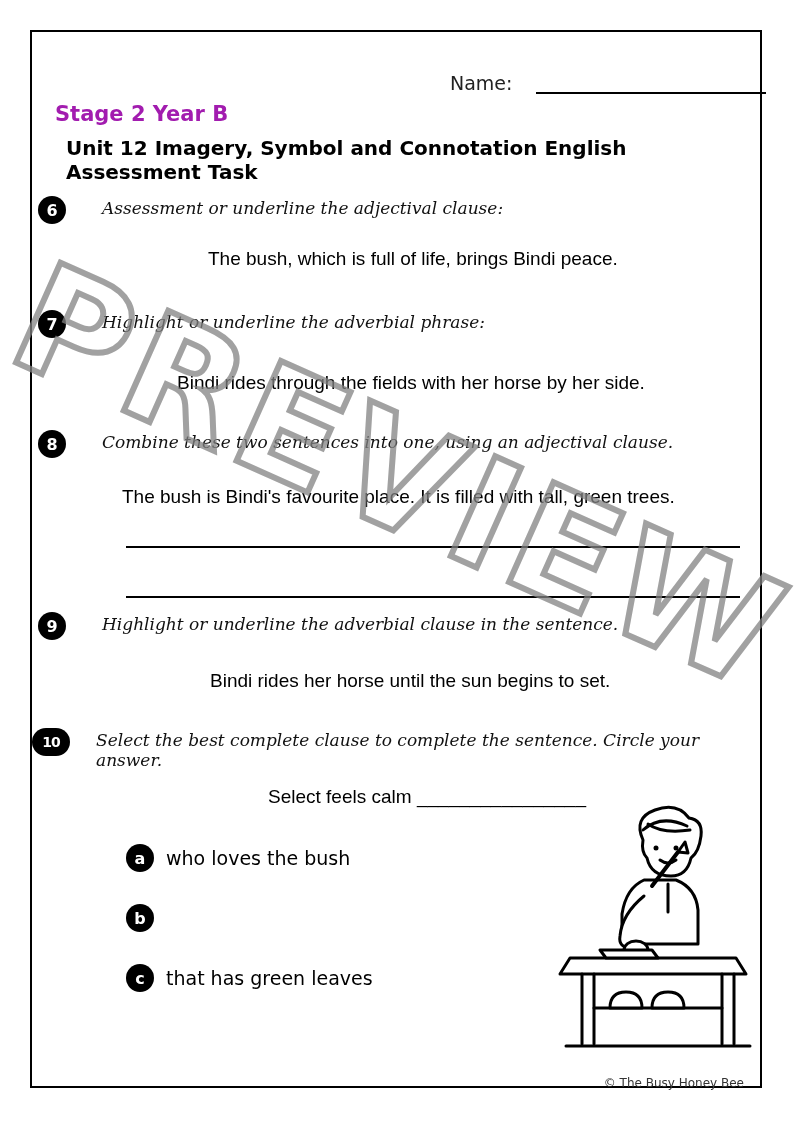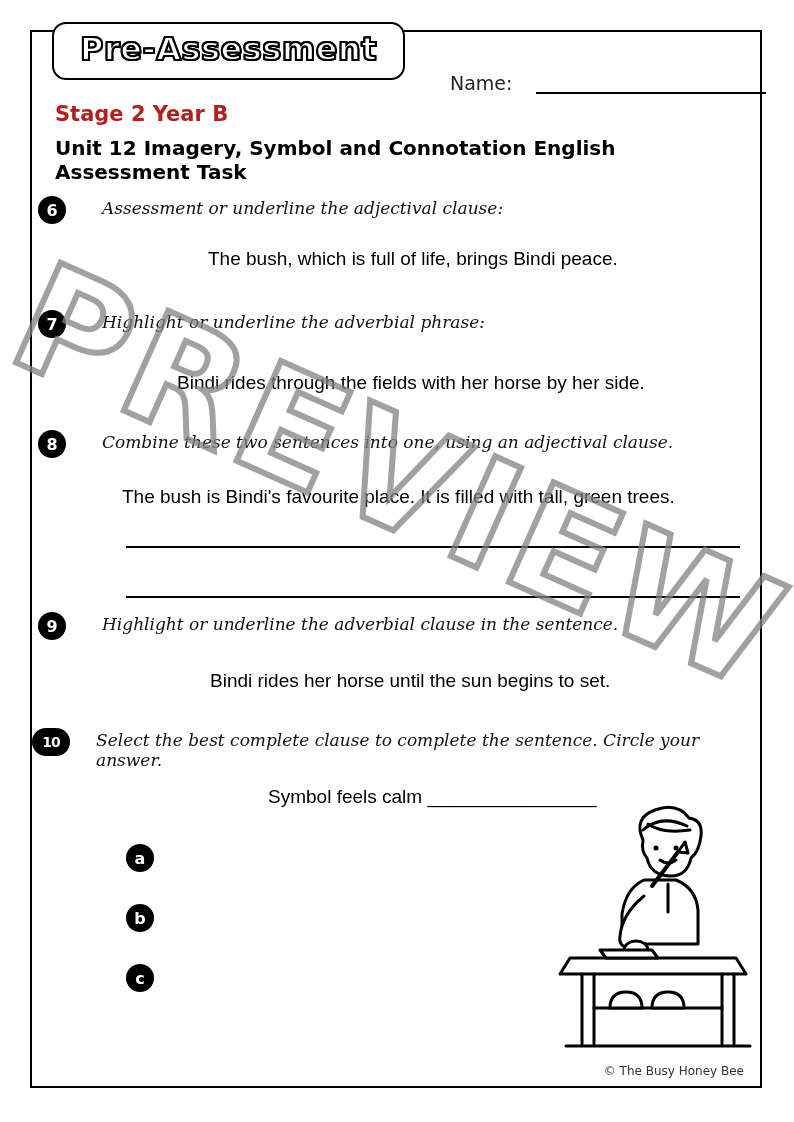--- a/index.html
+++ b/index.html
@@ -82,28 +82,29 @@
   .heading {
     position: absolute;
     left: 55px;
     top: 102px;
     width: 690px;
   }
   .heading .line1 {
     font-family: "DejaVu Sans", sans-serif;
     font-size: 21px;
     font-weight: bold;
-    color: #b91c1c;
+    color: #a21caf;
     margin-bottom: 10px;
   }
   .heading .line2 {
     font-family: "DejaVu Sans", sans-serif;
     font-size: 20px;
     font-weight: bold;
     color: #000;
+    margin-left: 11px;
   }
 
   
   .q {
     position: absolute;
     left: 38px;
     width: 712px;
   }
   .bullet {
     position: absolute;
@@ -178,21 +179,21 @@
   .opt-text {
     font-family: "DejaVu Sans", sans-serif;
     font-size: 19px;
     color: #000;
   }
 
   
   .footer {
     position: absolute;
     right: 50px;
-    bottom: 44px;
+    bottom: 32px;
     font-family: "DejaVu Sans", sans-serif;
     font-size: 12px;
     color: #333;
   }
 
   
   .illus {
     position: absolute;
     right: 36px;
     bottom: 52px;
@@ -225,23 +226,20 @@
     white-space: nowrap;
   }
 </style>
 </head>
 <body>
 
 <div class="page">
 
   <div class="frame"></div>
 
-  <div class="title-pill">
-    <div class="title-text">Pre-Assessment</div>
-  </div>
 
   <div class="name-row">
     <span class="name-label">Name:</span>
     <span class="name-line"></span>
   </div>
 
   <div class="heading">
     <div class="line1">Stage 2 Year B</div>
     <div class="line2">Unit 12 Imagery, Symbol and Connotation English Assessment Task</div>
   </div>
@@ -268,30 +266,32 @@
 
   <div class="q" style="top:612px;">
     <div class="bullet">9</div>
     <div class="prompt">Highlight or underline the adverbial clause in the sentence.</div>
     <div class="sentence" style="left:172px; top:58px;">Bindi rides her horse until the sun begins to set.</div>
   </div>
 
   <div class="q" style="top:728px;">
     <div class="bullet wide">10</div>
     <div class="prompt" style="left:58px;">Select the best complete clause to complete the sentence. Circle your answer.</div>
-    <div class="sentence" style="left:230px; top:58px;">Symbol feels calm ________________</div>
+    <div class="sentence" style="left:230px; top:58px;">Select feels calm ________________</div>
 
     <div class="option" style="top:116px;">
       <span class="opt-bullet">a</span>
+      <span class="opt-text">who loves the bush</span>
     </div>
     <div class="option" style="top:176px;">
       <span class="opt-bullet">b</span>
     </div>
     <div class="option" style="top:236px;">
       <span class="opt-bullet">c</span>
+      <span class="opt-text">that has green leaves</span>
     </div>
   </div>
 
   <div class="illus">
     <svg viewBox="0 0 210 270" width="210" height="270" fill="none" stroke="#000" stroke-width="3" stroke-linecap="round" stroke-linejoin="round">
 
       <path d="M95 40 q-10 -22 12 -30 q22 -8 34 8 q14 2 12 18 q-2 16 -10 22 q-4 18 -20 18 q-20 0 -24 -18 q-6 -6 -4 -18 z" fill="#fff"></path>
 
       <path d="M95 30 q18 -16 44 -4" fill="none"></path>
       <path d="M100 24 q14 10 42 6" fill="none"></path>

